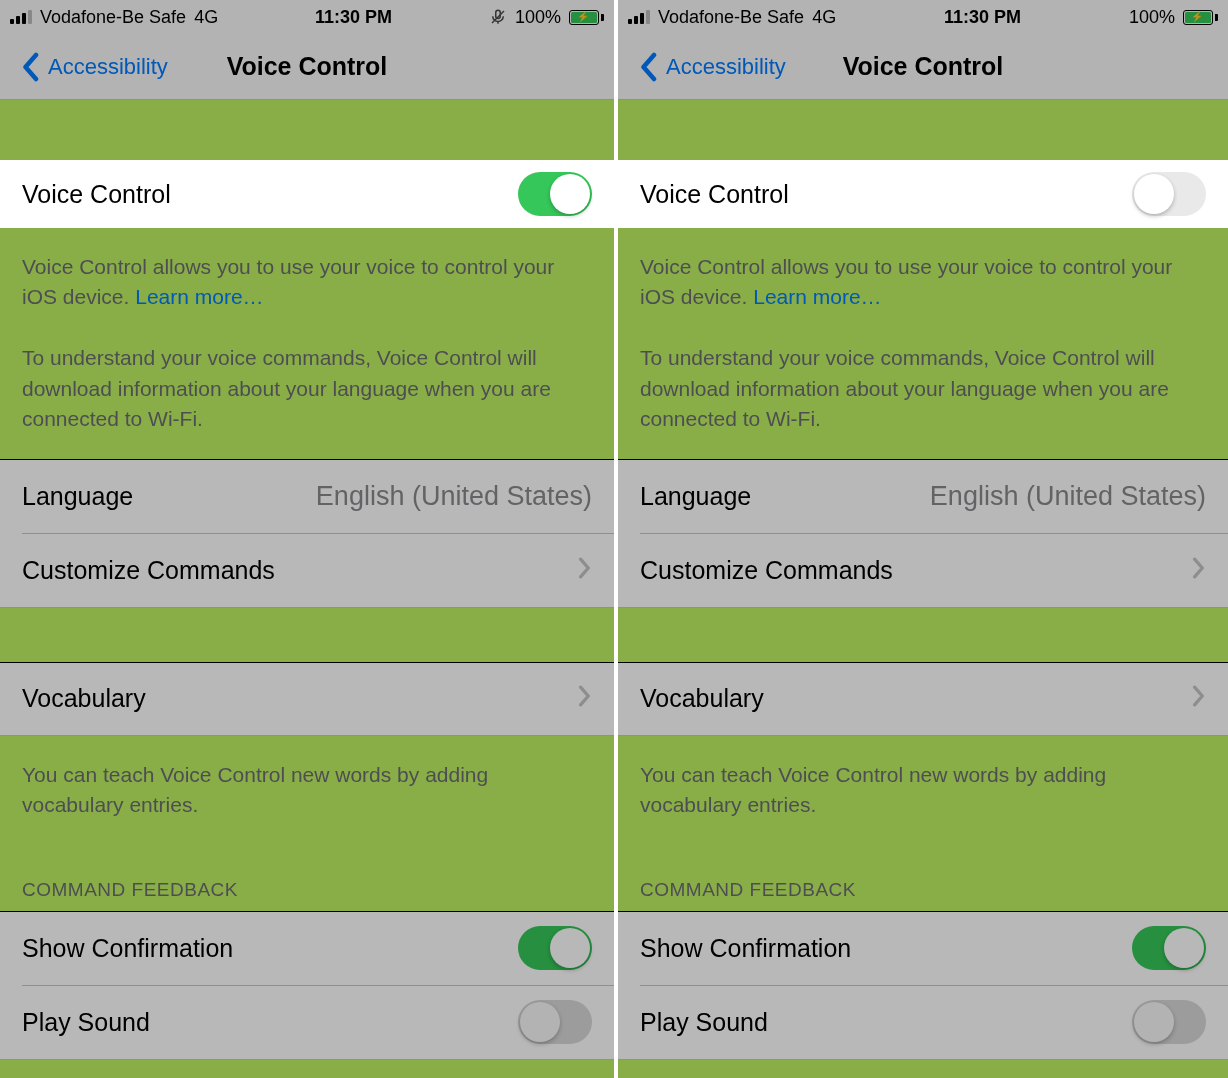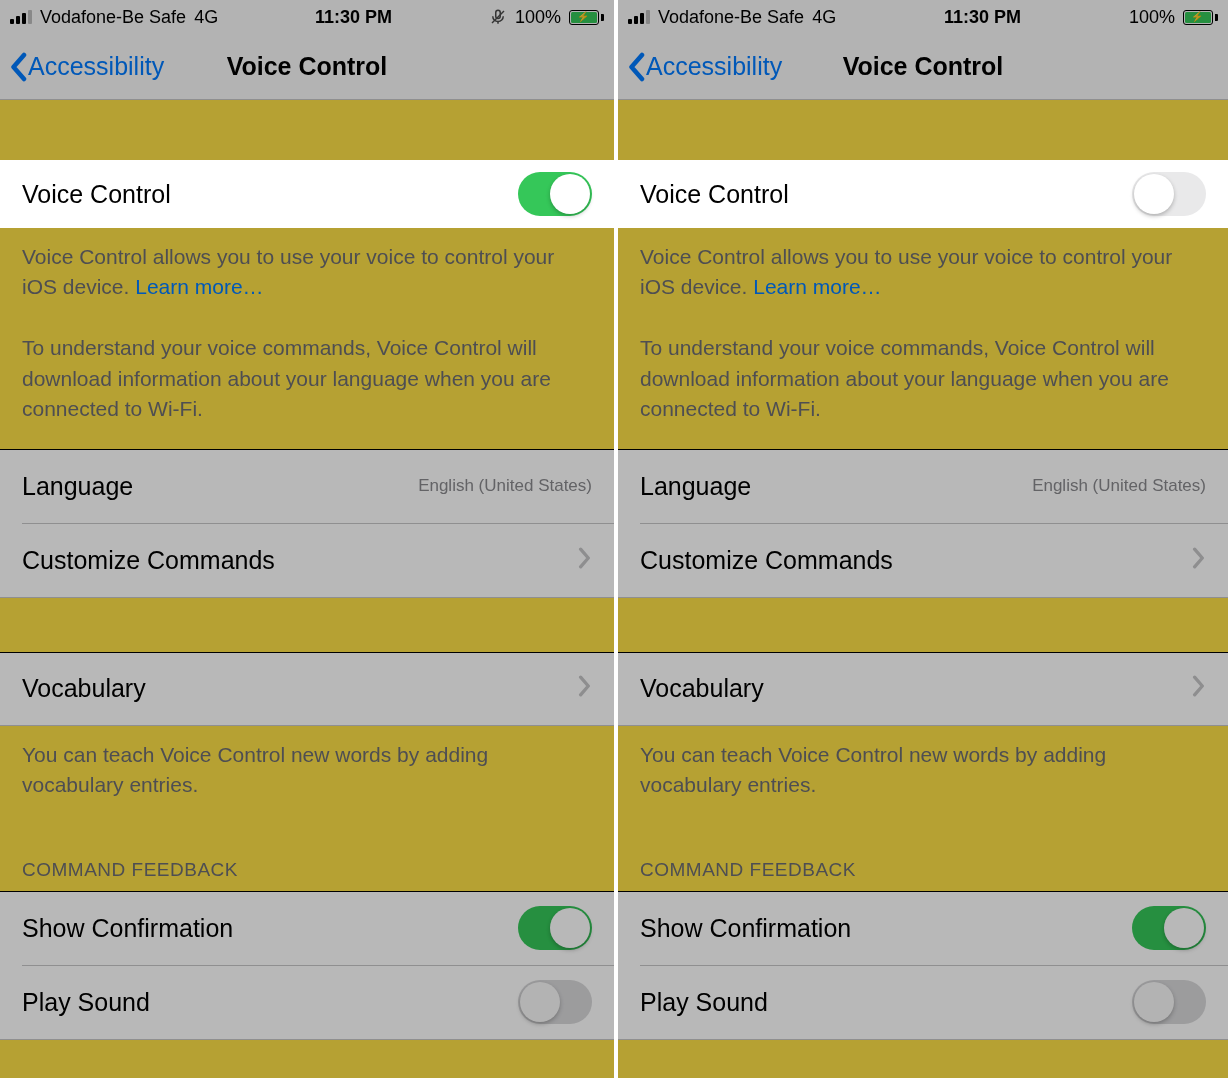--- a/index.html
+++ b/index.html
@@ -1,18 +1,18 @@
 <!DOCTYPE html>
 <html><head>
 <meta charset="utf-8">
 <style>
   * { box-sizing: border-box; margin: 0; padding: 0; }
   html, body { width: 1228px; height: 1078px; font-family: -apple-system, "Helvetica Neue", Helvetica, Arial, sans-serif; background:#fff; }
   .stage { display:flex; width:1228px; height:1078px; }
-  .phone { position:relative; width:614px; height:1078px; background:#fde047; overflow:hidden; }
+  .phone { position:relative; width:614px; height:1078px; background:#bef264; overflow:hidden; }
   .phone + .phone { border-left:4px solid #fff; width:614px; }
   
   .dim { position:absolute; inset:0; background:rgba(0,0,0,.28); pointer-events:none; z-index:5; }
   .highlight-band { position:absolute; left:0; right:0; height:68px; background:#fff; z-index:6; }
   
   .statusbar { height:34px; display:flex; align-items:center; justify-content:space-between; padding:0 10px; font-size:18px; font-weight:500; color:#000; background:#f8f8f8; }
   .sb-left, .sb-right { display:flex; align-items:center; gap:8px; }
   .sb-center { font-weight:700; }
   .signal { display:flex; align-items:flex-end; gap:2px; height:14px; }
   .signal span { width:4px; background:#000; display:block; border-radius:1px; }
@@ -22,36 +22,36 @@
   .signal span:nth-child(4){height:14px;background:#bdbdbd}
   .mic-off { width:18px; height:18px; position:relative; }
   .mic-off svg { width:18px; height:18px; }
   .battery { display:flex; align-items:center; gap:2px; }
   .battery-body { width:30px; height:15px; border:1.5px solid #000; border-radius:3px; position:relative; }
   .battery-fill { position:absolute; inset:1px; background:#35c759; border-radius:1.5px; display:flex; align-items:center; justify-content:center; }
   .bolt { color:#000; font-size:10px; line-height:1; }
   .battery-tip { width:3px; height:7px; background:#000; border-radius:0 1px 1px 0; }
   
   .navbar { height:66px; background:#f8f8f8; border-bottom:1px solid #c6c6c8; display:flex; align-items:center; position:relative; }
-  .back { display:flex; align-items:center; gap:0; color:#007aff; font-size:25px; padding-left:8px; }
+  .back { display:flex; align-items:center; gap:8px; color:#007aff; font-size:22px; padding-left:20px; }
   .nav-title { position:absolute; left:0; right:0; text-align:center; font-size:25px; font-weight:600; color:#000; pointer-events:none; }
   .chev-left { width:20px; height:30px; }
   
   .spacer { height:60px; }
   .cell { background:#fff; min-height:68px; display:flex; align-items:center; justify-content:space-between; padding:0 22px; font-size:25px; color:#000; border-top:1px solid #c6c6c8; border-bottom:1px solid #c6c6c8; }
   .cell .label { font-weight:400; }
-  .cell .value { color:#8a8a8e; font-size:17px; }
+  .cell .value { color:#8a8a8e; font-size:27px; }
   .chevron { color:#c5c5c7; }
   .chevron svg{width:14px;height:22px}
   .group { background:#fff; }
   .group .cell { border-top:none; border-bottom:none; height:74px;}
   .group .cell:first-child{border-top:1px solid #000000}
   .group .cell:last-child{border-bottom:1px solid #c6c6c8}
   .group .divider{height:1px;background:#c6c6c8;margin-left:22px}
-  .footer-text { padding:14px 22px 24px; font-size:21px; color:#6d6d72; line-height:1.45; }
+  .footer-text { padding:24px 22px 24px; font-size:21px; color:#6d6d72; line-height:1.45; }
   .footer-text a { color:#007aff; text-decoration:none; }
   .section-header { padding:34px 22px 10px; font-size:19px; color:#6d6d72; letter-spacing:0.5px; }
   
   .toggle { width:74px; height:44px; border-radius:22px; position:relative; background:#e9e9ea; transition:none; }
   .toggle.on { background:#35c759; }
   .toggle .knob { position:absolute; top:2px; width:40px; height:40px; border-radius:50%; background:#fff; box-shadow:0 2px 4px rgba(0,0,0,.25); }
   .toggle.on .knob { right:2px; }
   .toggle.off .knob { left:2px; }
   .toggle.dim-off{background:#d8d8da}
   .toggle.dim-off .knob{background:#f8f8f8}

